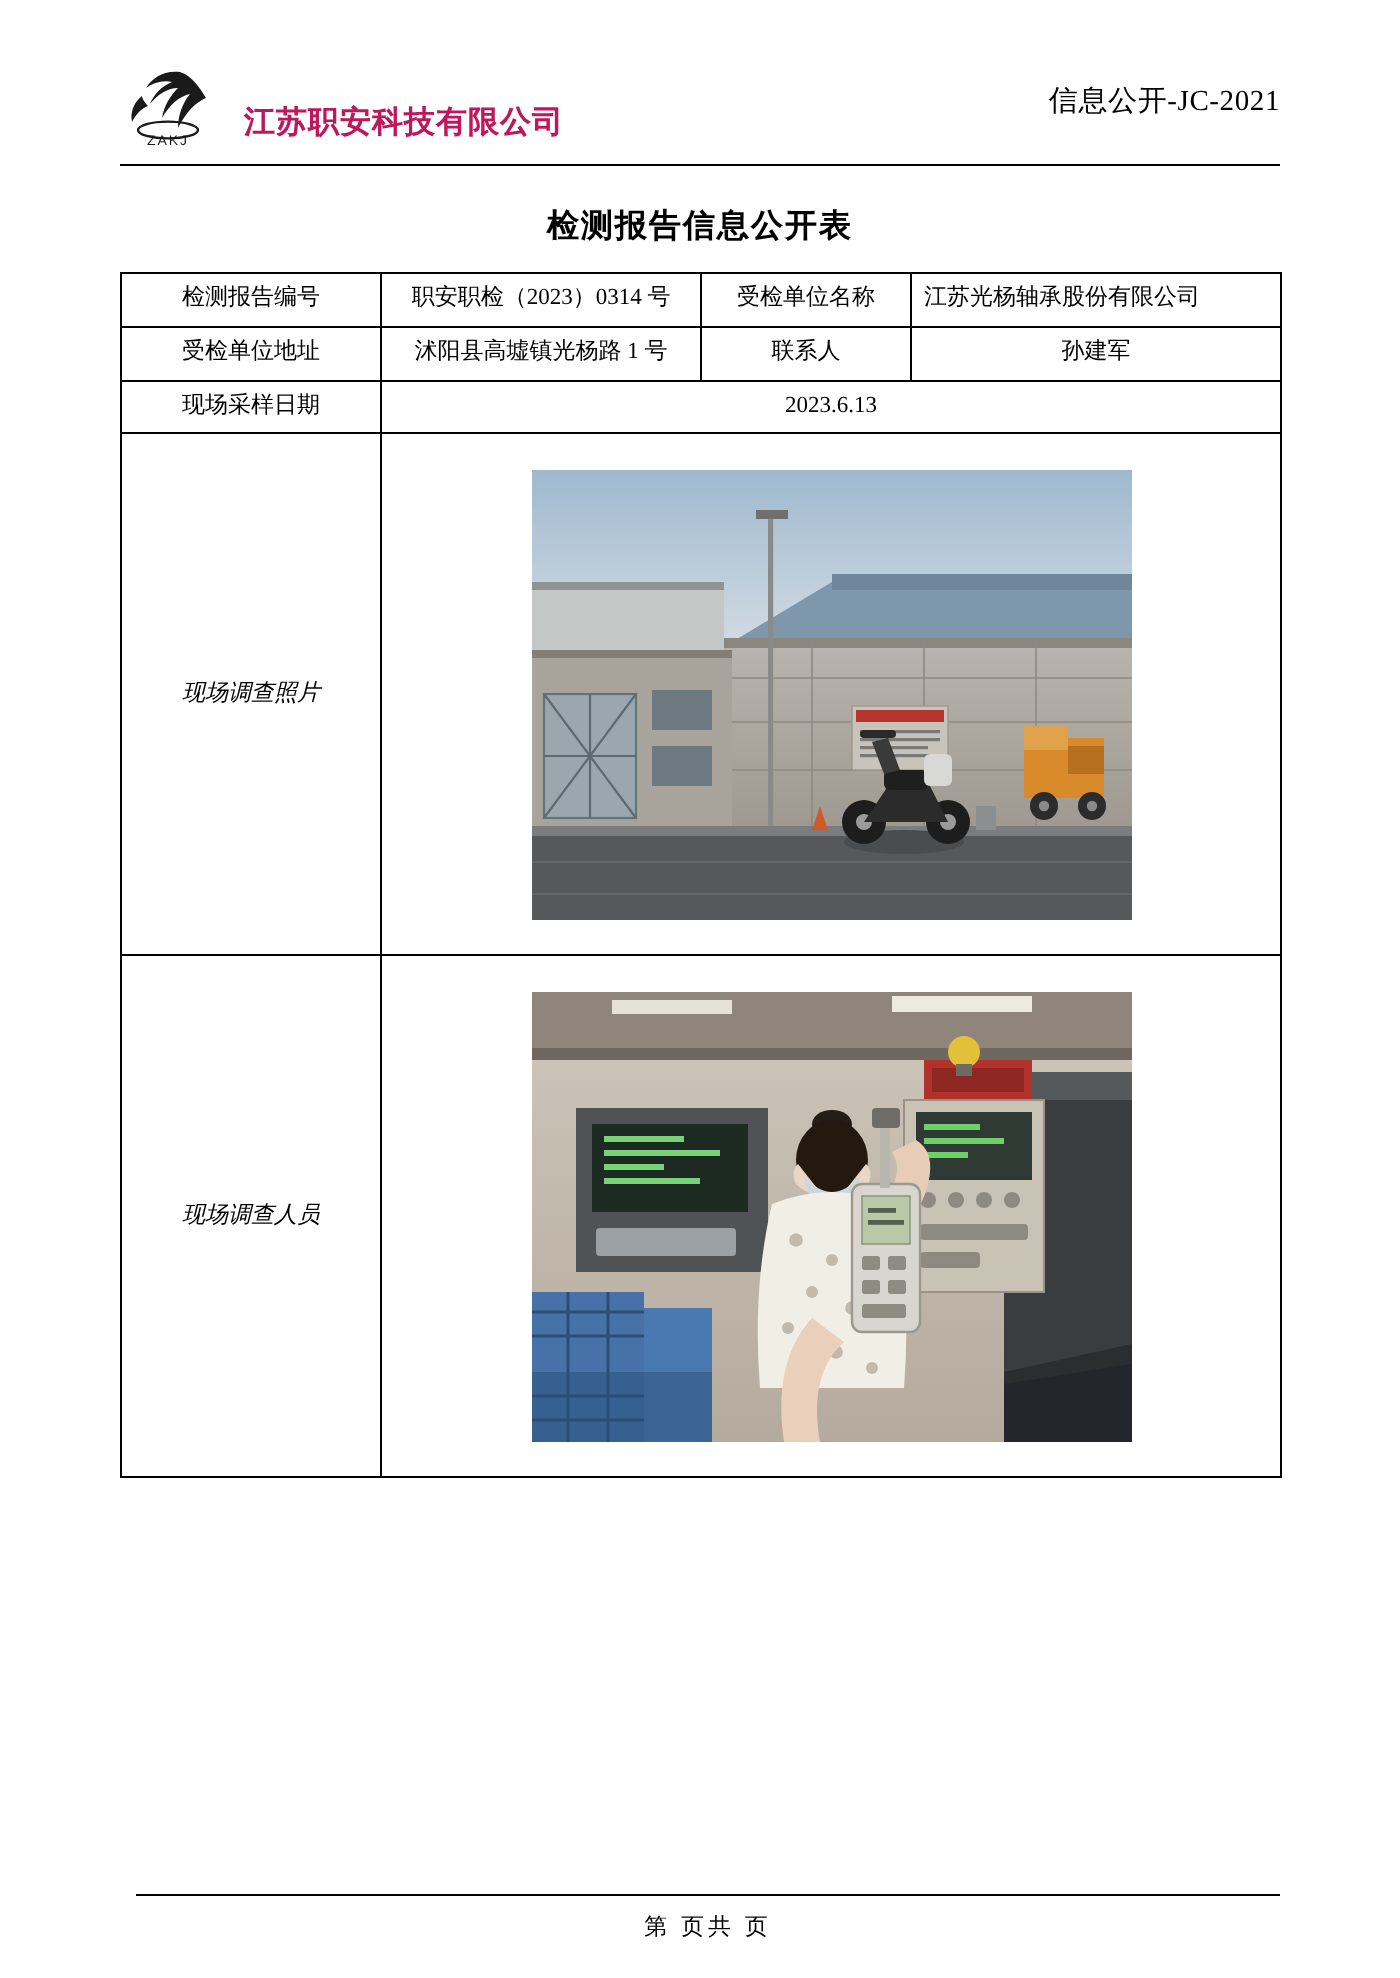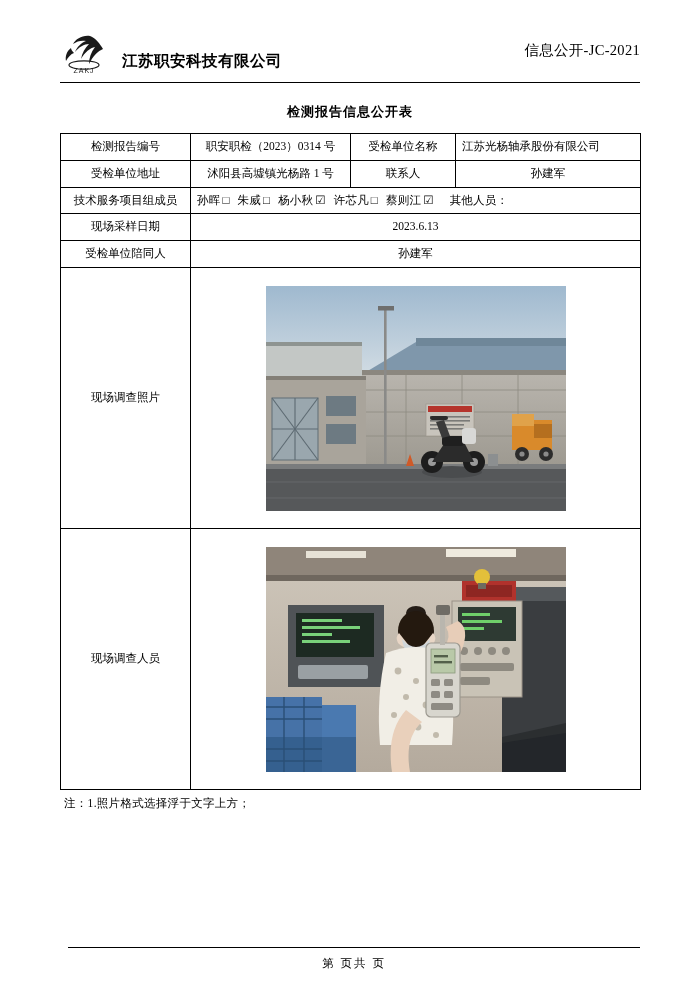--- a/index.html
+++ b/index.html
@@ -40,21 +40,21 @@
     width: 54px;
     height: 44px;
     position: relative;
     flex: none;
   }
   .logo-mark svg { display: block; }
   .company-name {
     font-size: 15.5px;
     font-weight: bold;
     letter-spacing: 0.5px;
-    color: #000000;
+    color: #be185d;
     white-space: nowrap;
     margin-top: 16px;
   }
   .header-right {
     position: absolute;
     right: 0;
     bottom: 24px;
     font-size: 14.5px;
     letter-spacing: 0.3px;
   }
@@ -62,21 +62,21 @@
     border: none;
     border-top: 1.3px solid #000;
     margin: 0;
     position: relative;
     top: -2px;
   }
 
   
   .doc-title {
     text-align: center;
-    font-size: 13px;
+    font-size: 16px;
     font-weight: bold;
     letter-spacing: 1px;
     margin: 18px 0 12px 0;
   }
 
   
   table.main {
     width: 100%;
     border-collapse: collapse;
     table-layout: fixed;
@@ -121,20 +121,21 @@
 
   .photo-cell {
     height: 252px;
     text-align: center;
     vertical-align: middle;
     padding: 6px;
   }
   .photo-label {
     text-align: center;
     vertical-align: middle;
+    font-style: italic;
   }
 
   
   .photo {
     width: 300px;
     height: 225px;
     margin: 0 auto;
     position: relative;
     overflow: hidden;
     display: block;
@@ -206,30 +207,22 @@
         <td class="lbl">受检单位名称</td>
         <td class="val-left" rowspan="1">江苏光杨轴承股份有限公司</td>
       </tr>
       <tr class="row-h">
         <td class="lbl">受检单位地址</td>
         <td class="val">沭阳县高墟镇光杨路 1 号</td>
         <td class="lbl">联系人</td>
         <td class="val">孙建军</td>
       </tr>
       <tr class="row-h">
-        <td class="lbl">技术服务项目组成员</td>
-        <td class="members" colspan="3"><span class="nm">孙晖</span>□<span class="gap"></span><span class="nm">朱威</span>□<span class="gap"></span><span class="nm">杨小秋</span>☑<span class="gap"></span><span class="nm">许芯凡</span>□<span class="gap"></span><span class="nm">蔡则江</span>☑<span class="gap"></span><span class="gap"></span>其他人员：</td>
-      </tr>
-      <tr class="row-h">
         <td class="lbl">现场采样日期</td>
         <td class="val" colspan="3">2023.6.13</td>
-      </tr>
-      <tr class="row-h">
-        <td class="lbl">受检单位陪同人</td>
-        <td class="val" colspan="3">孙建军</td>
       </tr>
 
       <tr>
         <td class="photo-label">现场调查照片</td>
         <td class="photo-cell" colspan="3">
           <span class="photo">
             <svg width="300" height="225" viewBox="0 0 300 225">
               <defs>
                 <linearGradient id="sky1" x1="0" y1="0" x2="0" y2="1">
                   <stop offset="0" stop-color="#9fb9cf"></stop>
@@ -450,20 +443,19 @@
               <rect x="212" y="36" width="8" height="6" fill="#6e6a60"></rect>
 
               <polygon points="236,196 300,186 300,225 236,225" fill="#23262a"></polygon>
             </svg>
           </span>
         </td>
       </tr>
     </tbody>
   </table>
 
-  <div class="notes">注：1.照片格式选择浮于文字上方；</div>
 
   <div class="footer">
     <hr class="footer-rule">
     <div class="footer-text">第  页共   页</div>
   </div>
 
 </div>
 
 </body></html>

